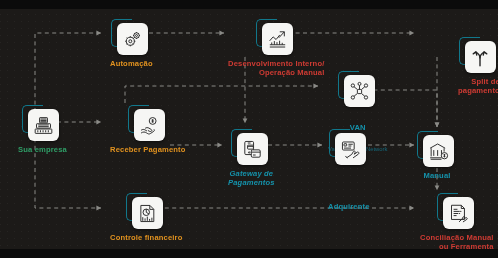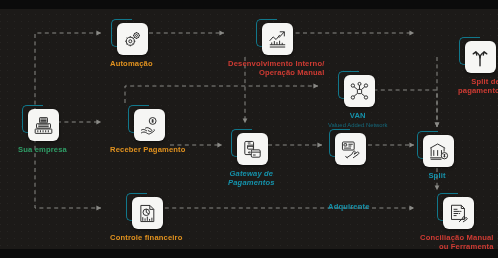--- a/index.html
+++ b/index.html
@@ -151,21 +151,21 @@
           <path d="M12 21.5V13c0-3.4-2-4.8-4.4-6.4"></path>
           <path d="M12 13c0-3.4 2-4.8 4.4-6.4"></path>
           <path d="M4.6 8.6l2.9-2.2 1 3.4"></path>
           <path d="M19.4 8.6l-2.9-2.2-1 3.4"></path>
         </svg>
       </div>
     </div>
     <div class="lbl c-red">Split de pagamento</div>
   </div>
 
-  <div class="node" style="left:328px;top:74px;">
+  <div class="node" style="left:328px;top:74px;gap:12px;">
     <div class="card-wrap">
       <div class="tab"></div>
       <div class="card">
         <svg width="21" height="21" viewBox="0 0 24 24" fill="none" stroke="#2b2b2b" stroke-width="1.1">
           <rect x="9.6" y="9.6" width="4.8" height="4.8" rx="0.8"></rect>
           <circle cx="4.4" cy="5.2" r="1.9"></circle>
           <circle cx="19.4" cy="5.2" r="1.9"></circle>
           <circle cx="4.4" cy="18.8" r="1.9"></circle>
           <circle cx="19.4" cy="18.8" r="1.9"></circle>
           <circle cx="12" cy="3.3" r="1.7"></circle>
@@ -237,21 +237,21 @@
         <svg width="21" height="21" viewBox="0 0 24 24" fill="none" stroke="#2b2b2b" stroke-width="1.1">
           <path d="M2.4 8.2L11 3.4l8.6 4.8"></path>
           <path d="M3.6 8.2v9.4M18.4 8.2v4"></path>
           <path d="M6.6 10.4v6.6M11 10.4v6.6M15.4 10.4v6.6"></path>
           <path d="M2.4 19.2h13.2M3 20.9h12.4"></path>
           <circle cx="18.8" cy="16.8" r="3.6" fill="#f6f6f4"></circle>
           <path d="M18.8 14.8v4M17.8 15.8h2M17.8 17.7h2"></path>
         </svg>
       </div>
     </div>
-    <div class="lbl c-teal">Split</div>
+    <div class="lbl c-teal">Manual</div>
   </div>
 
   <div class="node" style="left:110px;top:196px;">
     <div class="card-wrap">
       <div class="tab"></div>
       <div class="card">
         <svg width="21" height="21" viewBox="0 0 24 24" fill="none" stroke="#2b2b2b" stroke-width="1.1">
           <path d="M4.4 2.8h10.4l4.4 4.4v14H4.4z"></path>
           <path d="M14.6 2.9v4.4h4.5"></path>
           <circle cx="10.6" cy="10.6" r="3.7"></circle>

